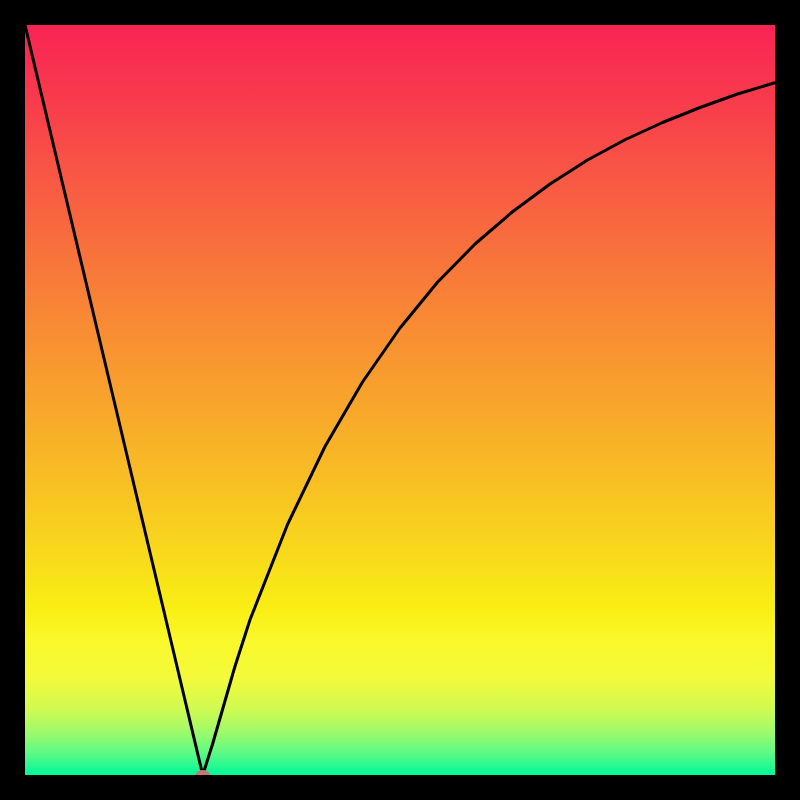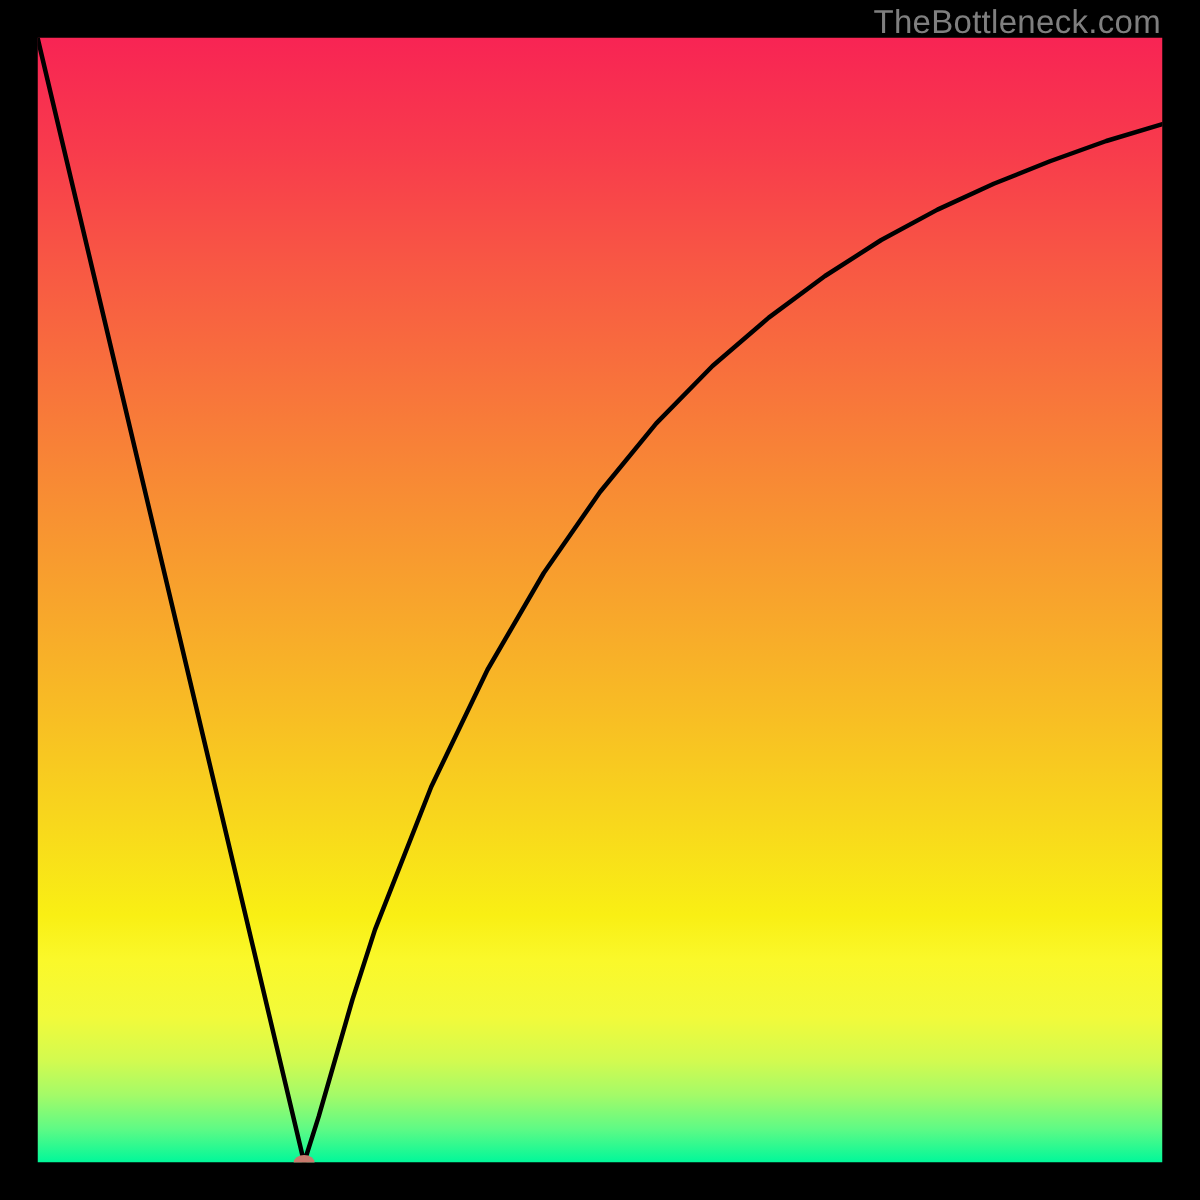--- a/index.html
+++ b/index.html
@@ -77,15 +77,14 @@
       </defs>
       <rect x="0" y="0" width="750" height="750" fill="url(#bg-grad)"></rect>
     </svg>
 
     <svg class="curve-svg" viewBox="0 0 750 750" preserveAspectRatio="none">
       <path id="curve-path" d="M0.00 0.00 L37.50 158.25 L75.00 316.50 L112.50 474.75 L150.00 633.00 L177.75 750.00 L187.50 719.25 L210.00 641.25 L225.00 594.75 L262.50 499.50 L300.00 421.50 L337.50 357.00 L375.00 303.00 L412.50 257.25 L450.00 219.00 L487.50 186.75 L525.00 159.00 L562.50 135.00 L600.00 114.75 L637.50 97.50 L675.00 82.50 L712.50 69.00 L750.00 57.75" fill="none" stroke="#000000" stroke-width="3" stroke-linecap="round" stroke-linejoin="round"></path>
       <ellipse id="marker-dot" cx="177.75" cy="750.00" rx="7" ry="5" fill="#c77a6c"></ellipse>
     </svg>
   </div>
 
-  <div class="watermark">TheBottleneck.com</div>
 
 </div>
 
 </body></html>

